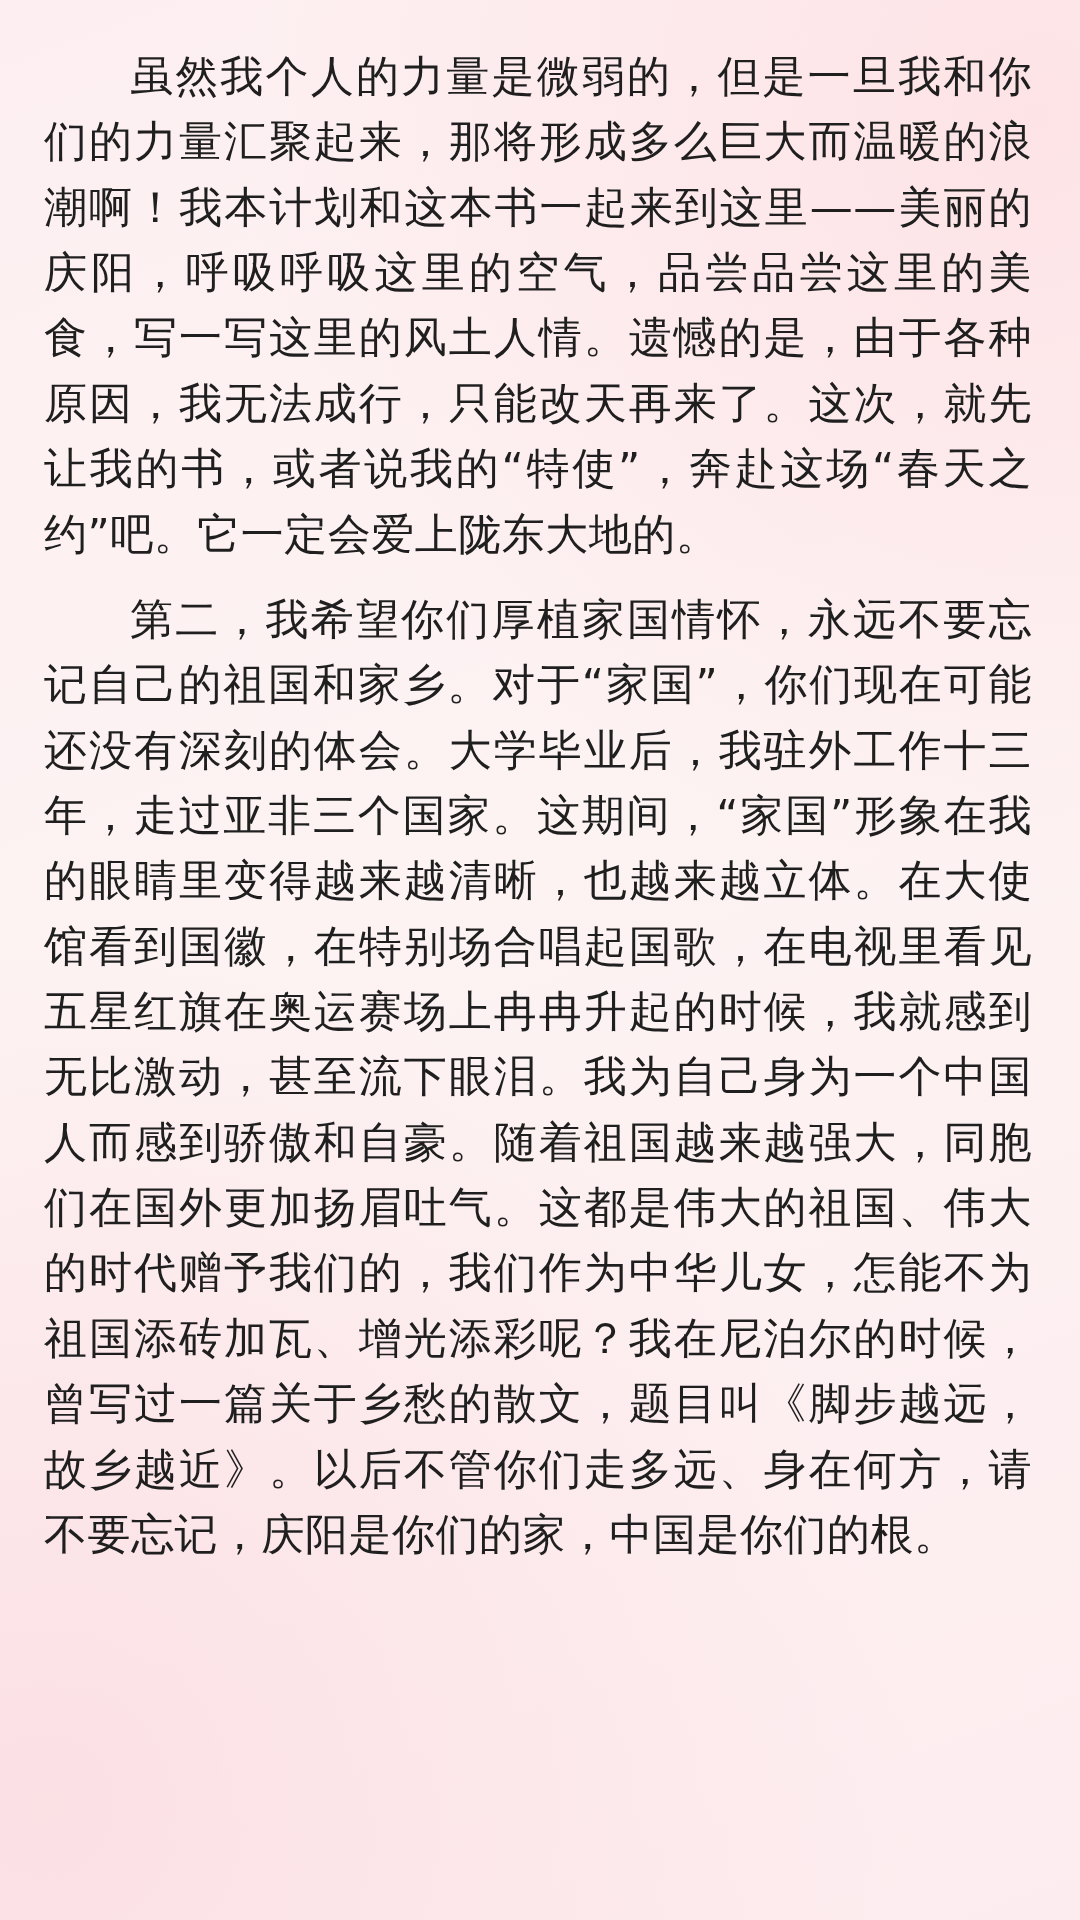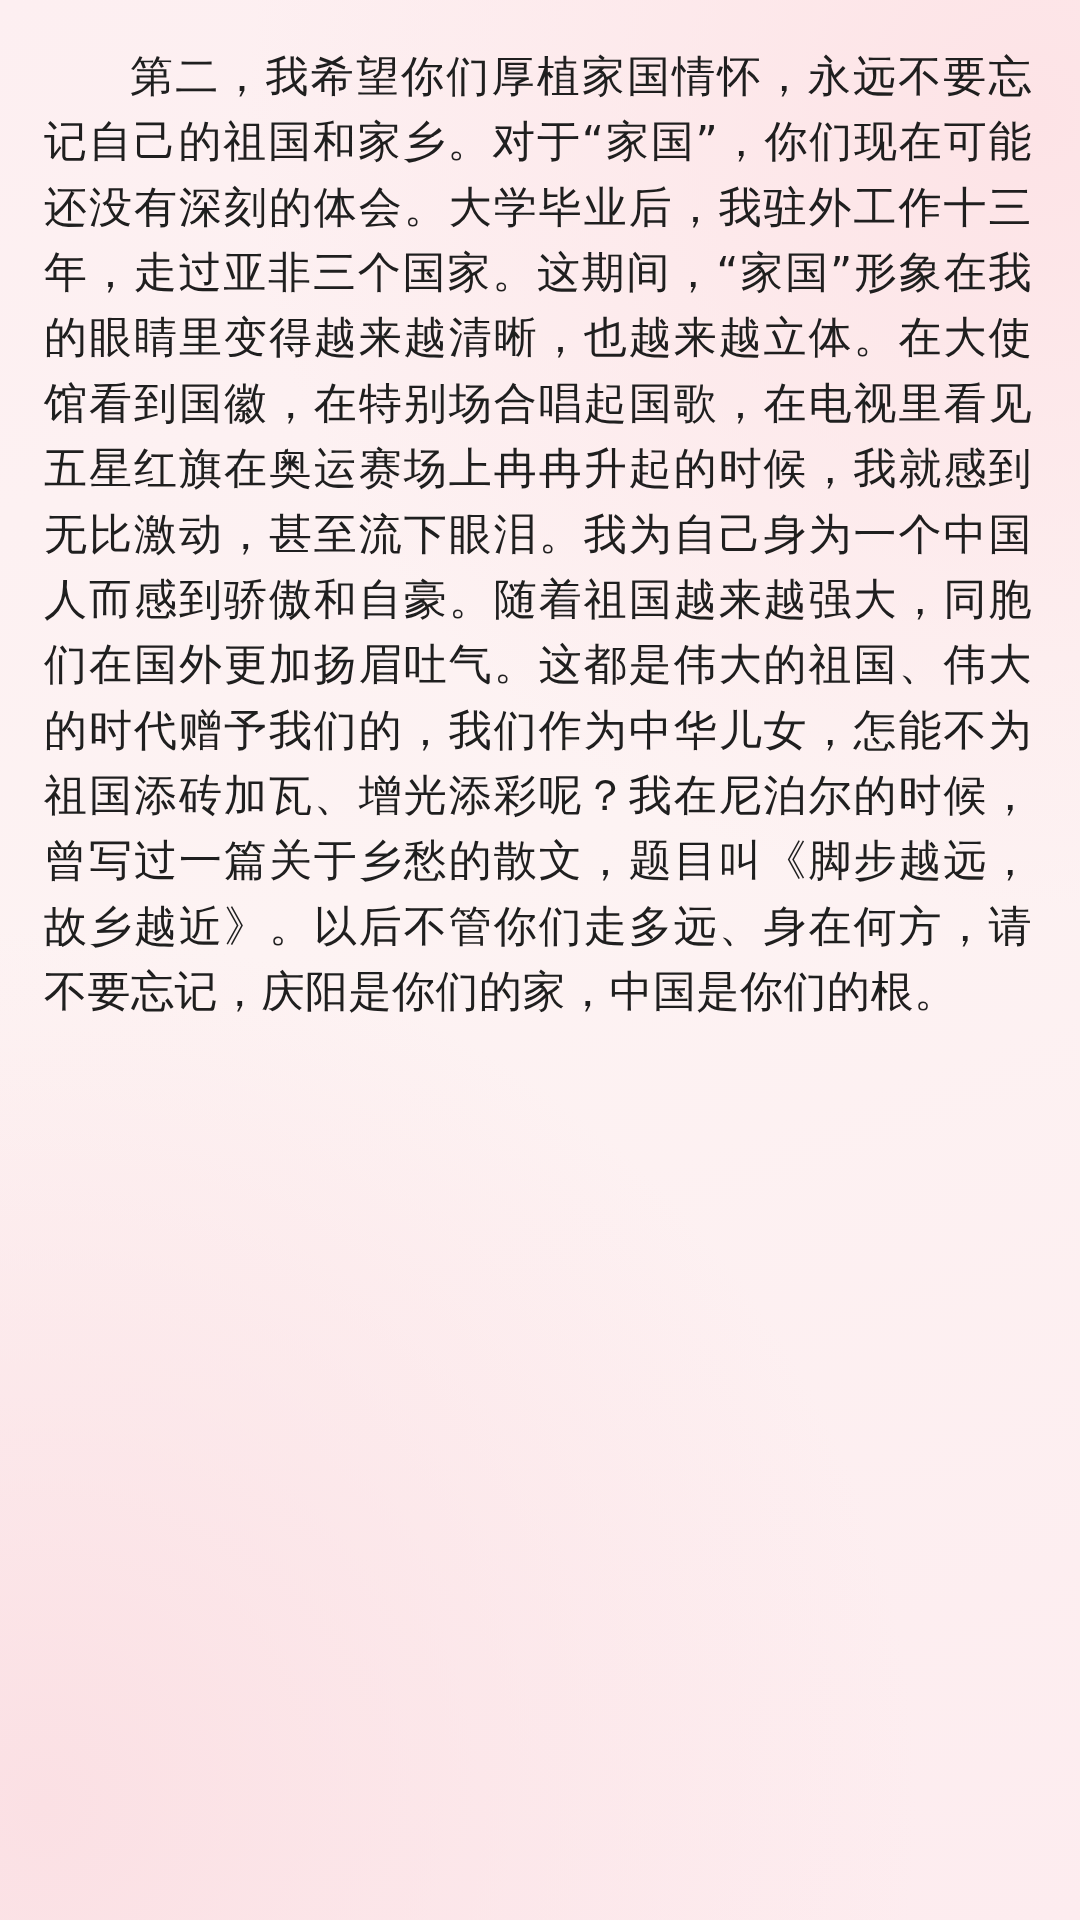--- a/index.html
+++ b/index.html
@@ -66,30 +66,31 @@
     font-size: 43px;
     line-height: 1.52;
     text-align: justify;
     text-justify: inter-character;
     text-indent: 2em;
     letter-spacing: 0.5px;
     font-family: "DejaVu Sans", "Liberation Sans", sans-serif;
     font-weight: 400;
   }
   p.para + p.para {
-    margin-top: 7px;
+    margin-top: 20px;
   }
 </style>
 </head>
 <body>
 
 <div class="page">
 
   <div class="deco">
 
     <div class="heart heart-1"></div>
   </div>
 
   <div class="content">
+    <p class="para">虽然我个人的力量是微弱的，但是一旦我和你们的力量汇聚起来，那将形成多么巨大而温暖的浪潮啊！我本计划和这本书一起来到这里——美丽的庆阳，呼吸呼吸这里的空气，品尝品尝这里的美食，写一写这里的风土人情。遗憾的是，由于各种原因，我无法成行，只能改天再来了。这次，就先让我的书，或者说我的“特使”，奔赴这场“春天之约”吧。它一定会爱上陇东大地的。</p>
     <p class="para">第二，我希望你们厚植家国情怀，永远不要忘记自己的祖国和家乡。对于“家国”，你们现在可能还没有深刻的体会。大学毕业后，我驻外工作十三年，走过亚非三个国家。这期间，“家国”形象在我的眼睛里变得越来越清晰，也越来越立体。在大使馆看到国徽，在特别场合唱起国歌，在电视里看见五星红旗在奥运赛场上冉冉升起的时候，我就感到无比激动，甚至流下眼泪。我为自己身为一个中国人而感到骄傲和自豪。随着祖国越来越强大，同胞们在国外更加扬眉吐气。这都是伟大的祖国、伟大的时代赠予我们的，我们作为中华儿女，怎能不为祖国添砖加瓦、增光添彩呢？我在尼泊尔的时候，曾写过一篇关于乡愁的散文，题目叫《脚步越远，故乡越近》。以后不管你们走多远、身在何方，请不要忘记，庆阳是你们的家，中国是你们的根。</p>
   </div>
 
 </div>
 
 </body></html>

